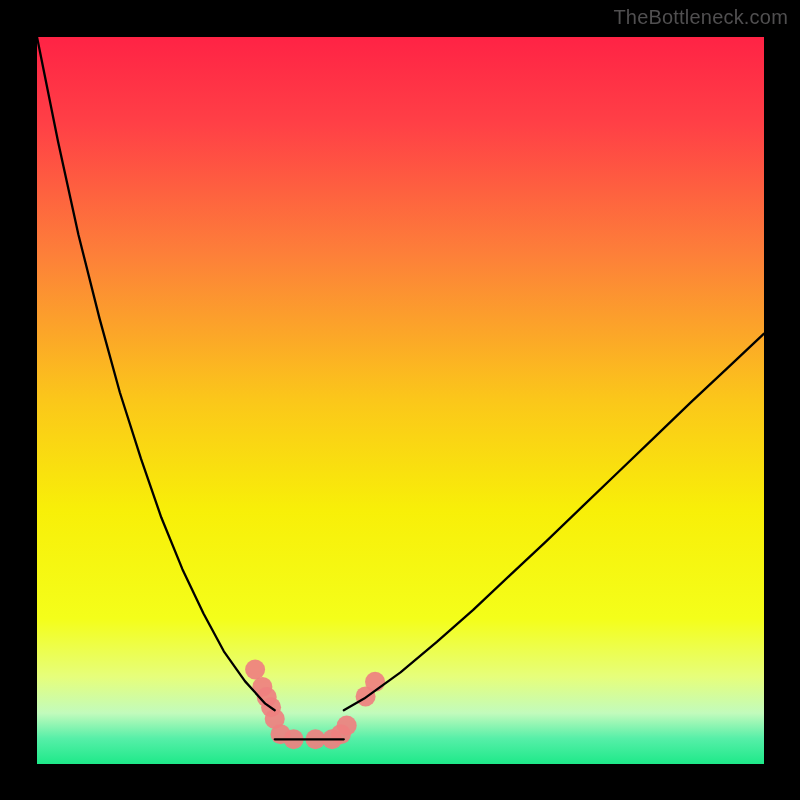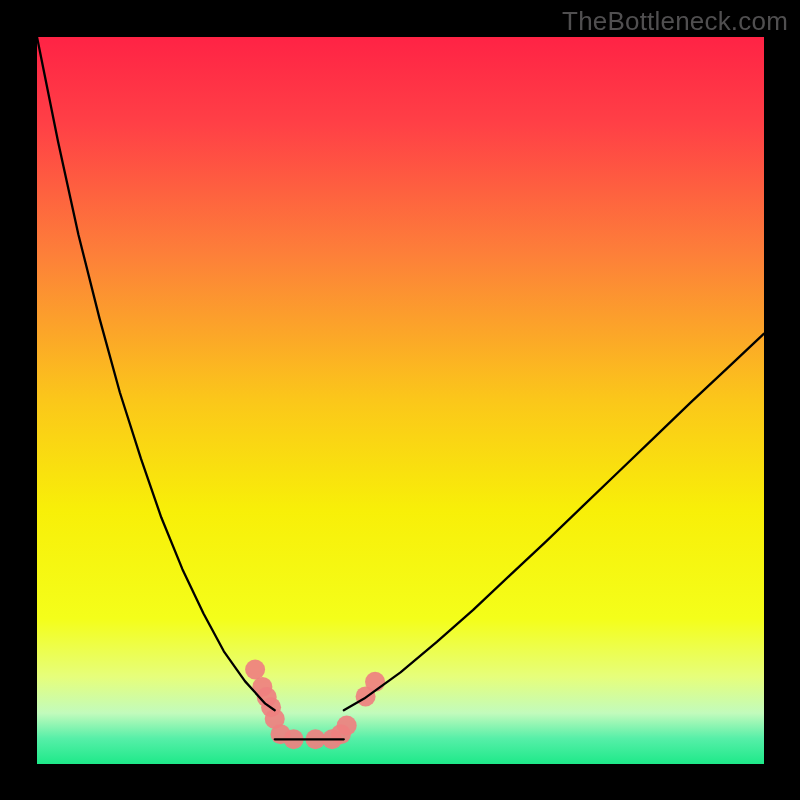--- a/index.html
+++ b/index.html
@@ -15,21 +15,21 @@
     position: relative;
     width: 800px;
     height: 800px;
     background: #000000;
   }
   .watermark {
     position: absolute;
     top: 6px;
     right: 12px;
     color: #504f50;
-    font-size: 26px;
+    font-size: 20px;
     font-weight: 400;
     letter-spacing: 0.2px;
     z-index: 3;
     user-select: none;
     text-align: right;
   }
   svg.plot {
     position: absolute;
     top: 0;
     left: 0;

